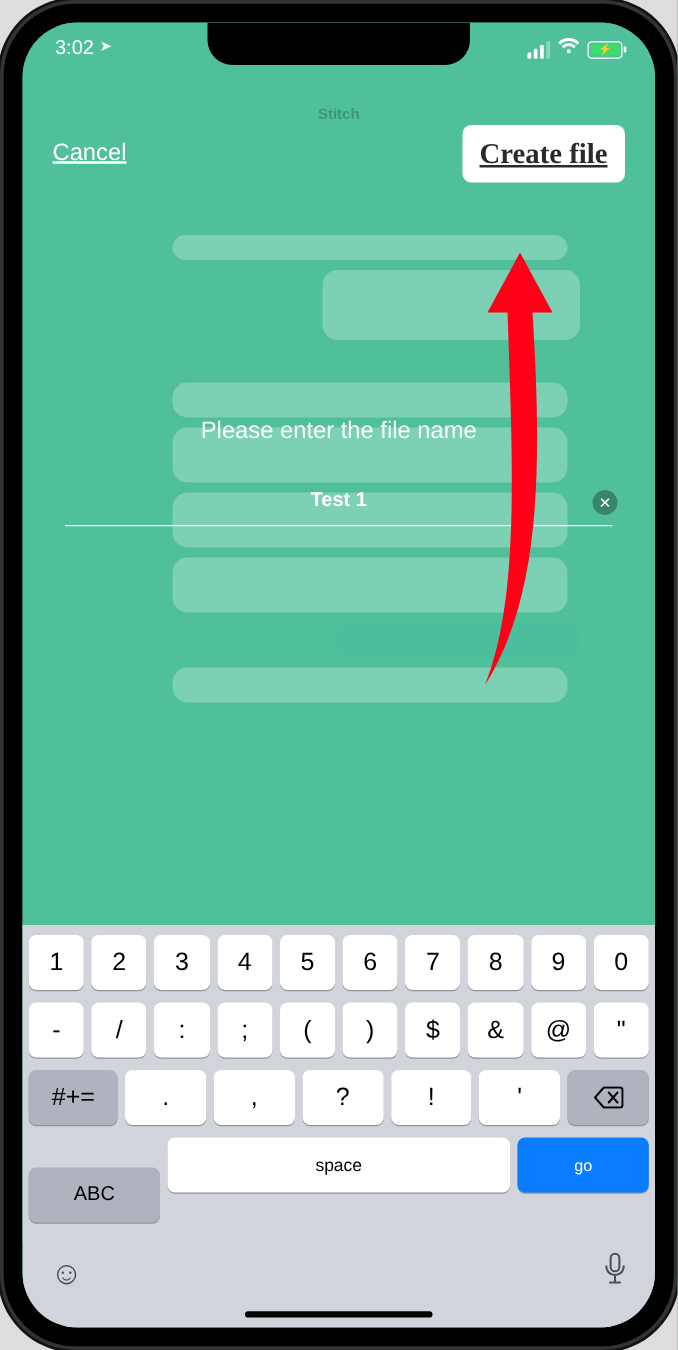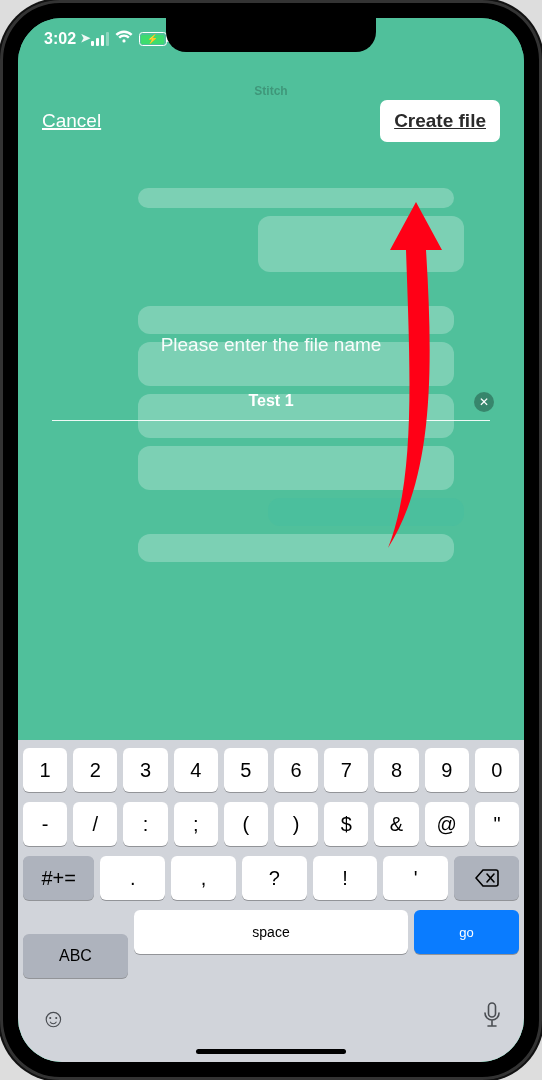--- a/index.html
+++ b/index.html
@@ -31,23 +31,23 @@
     top: 0; left: 50%; transform: translateX(-50%);
     width: 210px; height: 34px;
     background: #000;
     border-bottom-left-radius: 20px;
     border-bottom-right-radius: 20px;
     z-index: 20;
   }
   
   .status {
     position: absolute; top: 12px; left: 0; right: 0;
-    display: flex; 
+    display: flex; justify-content: space-between;
     padding: 0 26px;
-    color: #fff; font-size: 16px; font-weight: 700;
+    color: #fff; font-size: 16px; font-weight: 400;
     z-index: 15;
   }
   .status .right { display:flex; align-items:center; gap:6px; }
   .bars { display:flex; align-items:flex-end; gap:2px; }
   .bars span { width:3px; background:#fff; border-radius:1px; }
   .bars span:nth-child(1){height:5px}
   .bars span:nth-child(2){height:8px}
   .bars span:nth-child(3){height:11px}
   .bars span:nth-child(4){height:14px; background:rgba(255,255,255,.35); }
 
@@ -74,21 +74,21 @@
   .bgchat .bubble.lg{ height:44px; }
 
   
   .modalbar {
     position:absolute; top:82px; left:0; right:0;
     display:flex; justify-content:space-between; align-items:center;
     padding:0 24px;
     z-index:10;
   }
   .cancel { color:#fff; font-size:19px; text-decoration: underline; text-decoration-thickness:1.5px; font-weight:500; cursor:pointer;}
-  .create { background:#fff; color:#2a2a2a; font-size:19px; font-weight:700; text-decoration: underline; padding:10px 14px; border-radius:7px; cursor:pointer;}
+  .create { background:#fff; color:#2a2a2a; font-size:23px; font-weight:700; text-decoration: underline; padding:10px 14px; border-radius:7px; cursor:pointer;font-family:Liberation Serif, serif;}
 
   
   .prompt {
     position:absolute; top:300px; left:0; right:0;
     text-align:center; color:#fff;
     z-index:8;
     margin-top:16px;
   }
   .prompt .label { font-size:19px; opacity:.95; }
   .input-row { position:relative; margin:30px 34px 0; }

